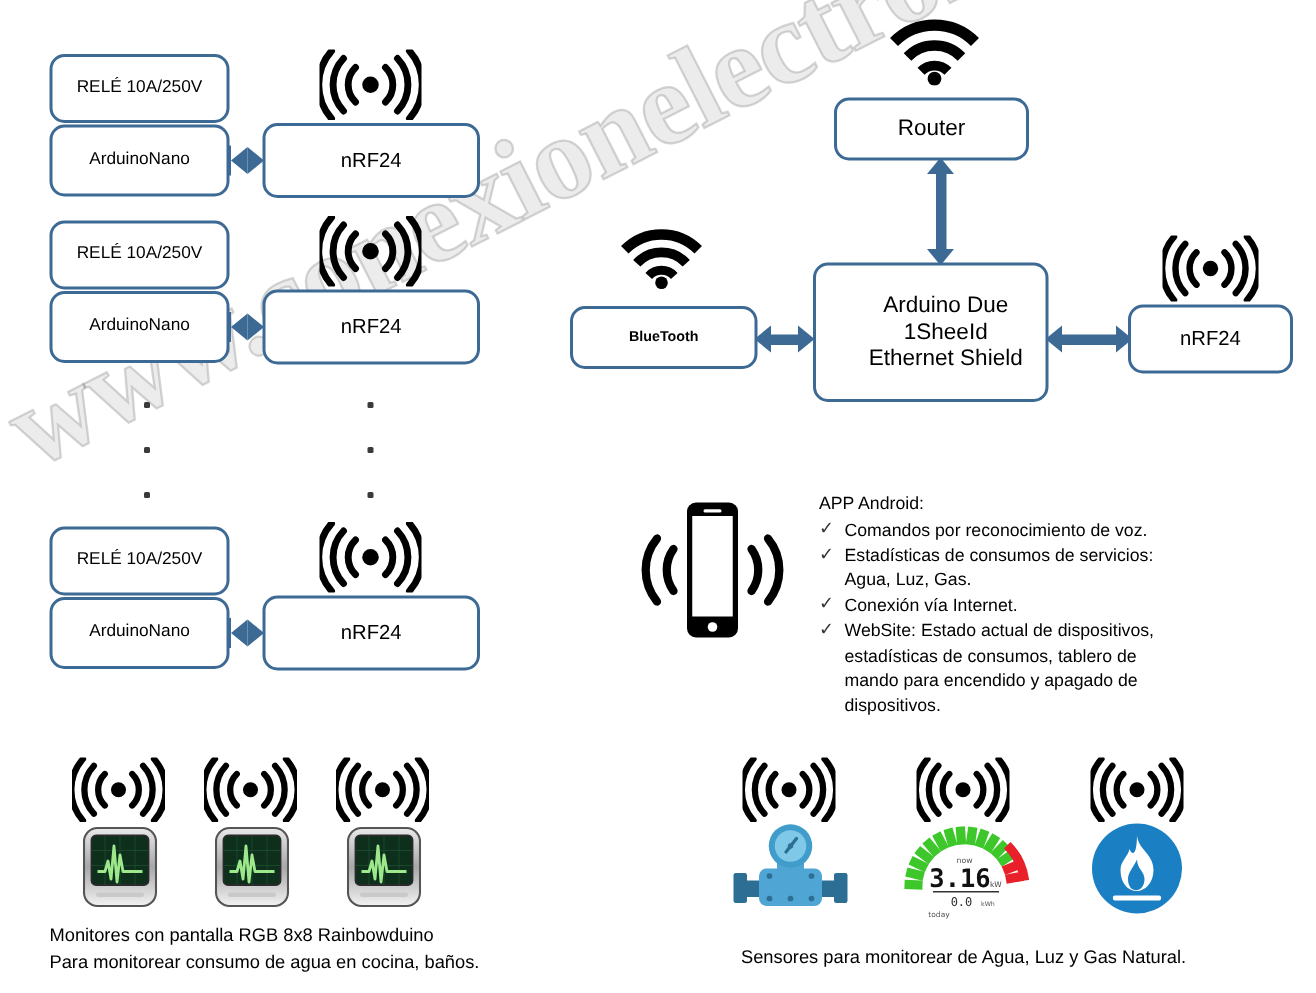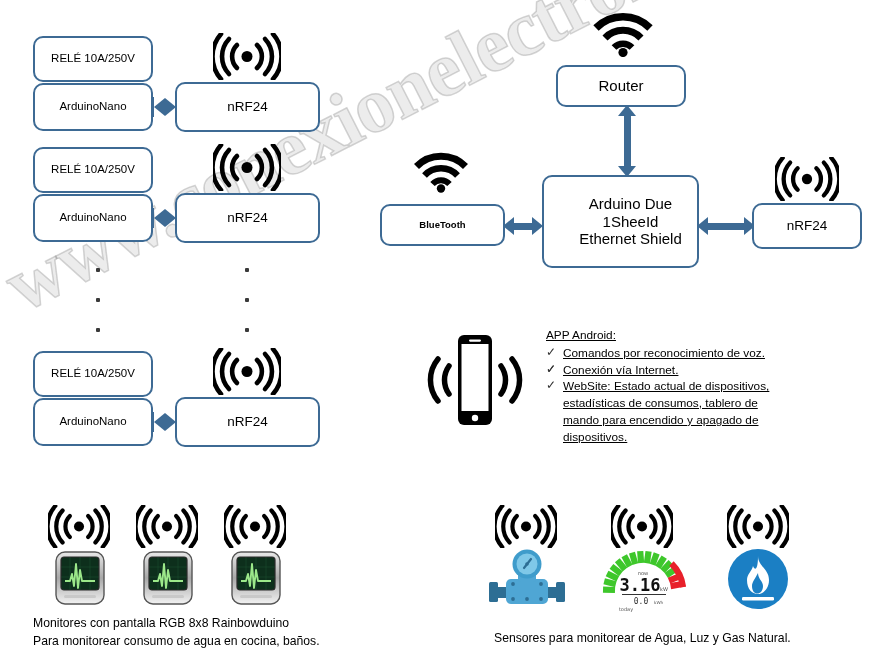--- a/index.html
+++ b/index.html
@@ -311,29 +311,30 @@
         <path d="M92 29 A33 33 0 0 1 92 71"></path>
       </g>
 
       <rect x="38" y="5" width="34" height="90" rx="6" ry="6" fill="#000"></rect>
       <rect x="41.5" y="14" width="27" height="67" fill="#fff"></rect>
       <rect x="49" y="9.5" width="12" height="2.2" rx="1.1" fill="#fff"></rect>
       <circle cx="55" cy="88" r="3.2" fill="#fff"></circle>
     </svg>
   </div>
 
-  <div class="textblock" style="left:546px;top:327px;width:250px;text-decoration:underline;">
+  <div class="textblock" style="left:546px;top:327px;width:250px;">
     <div class="hdr">APP Android:</div>
     <ul>
       <li>
         <span class="ck">✓</span>
         <span>Comandos por reconocimiento de voz.</span>
       </li>
       <li>
         <span class="ck">✓</span>
+        <span>Estadísticas de consumos de servicios: Agua, Luz, Gas.</span>
       </li>
       <li>
         <span class="ck">✓</span>
         <span>Conexión vía Internet.</span>
       </li>
       <li>
         <span class="ck">✓</span>
         <span>WebSite: Estado actual de dispositivos, estadísticas de consumos, tablero de mando para encendido y apagado de dispositivos.</span>
       </li>
     </ul>

